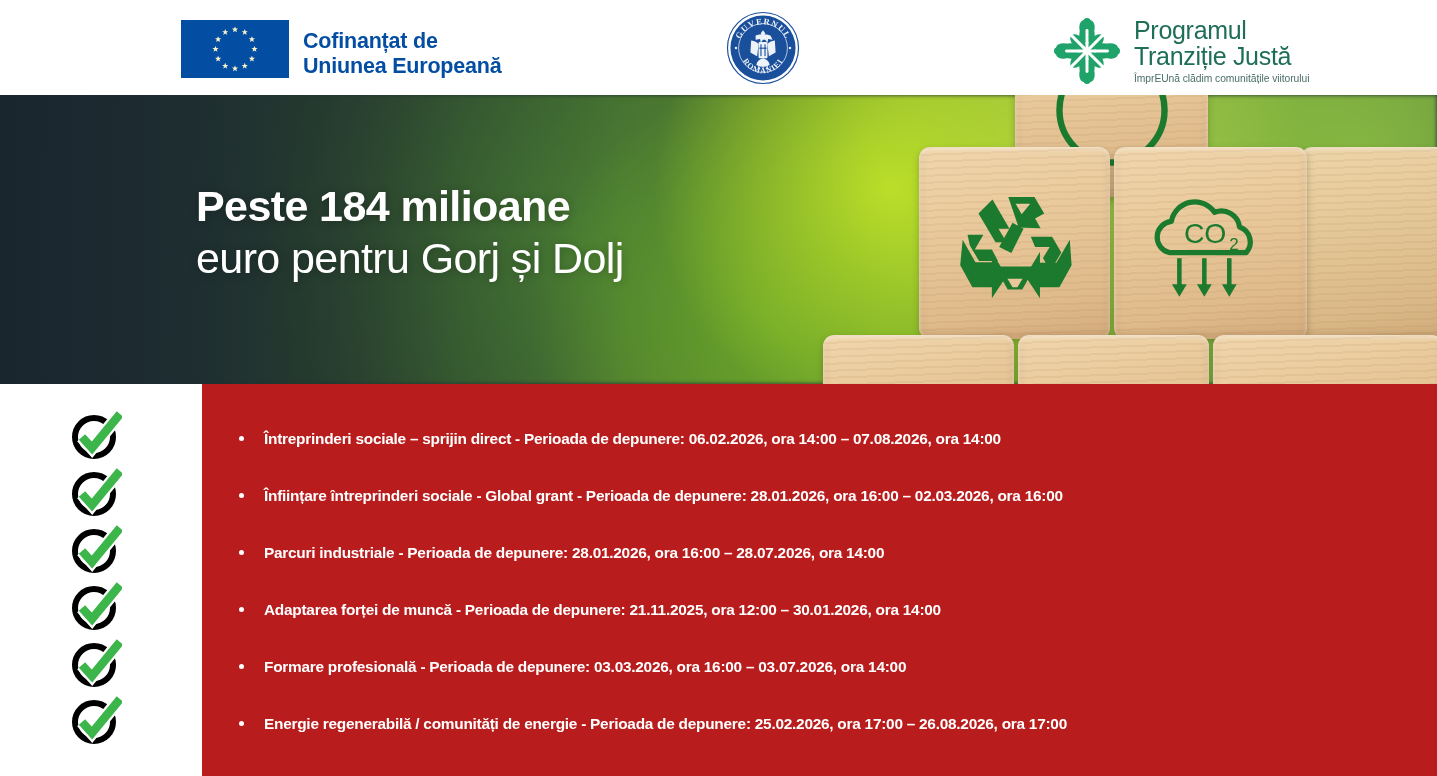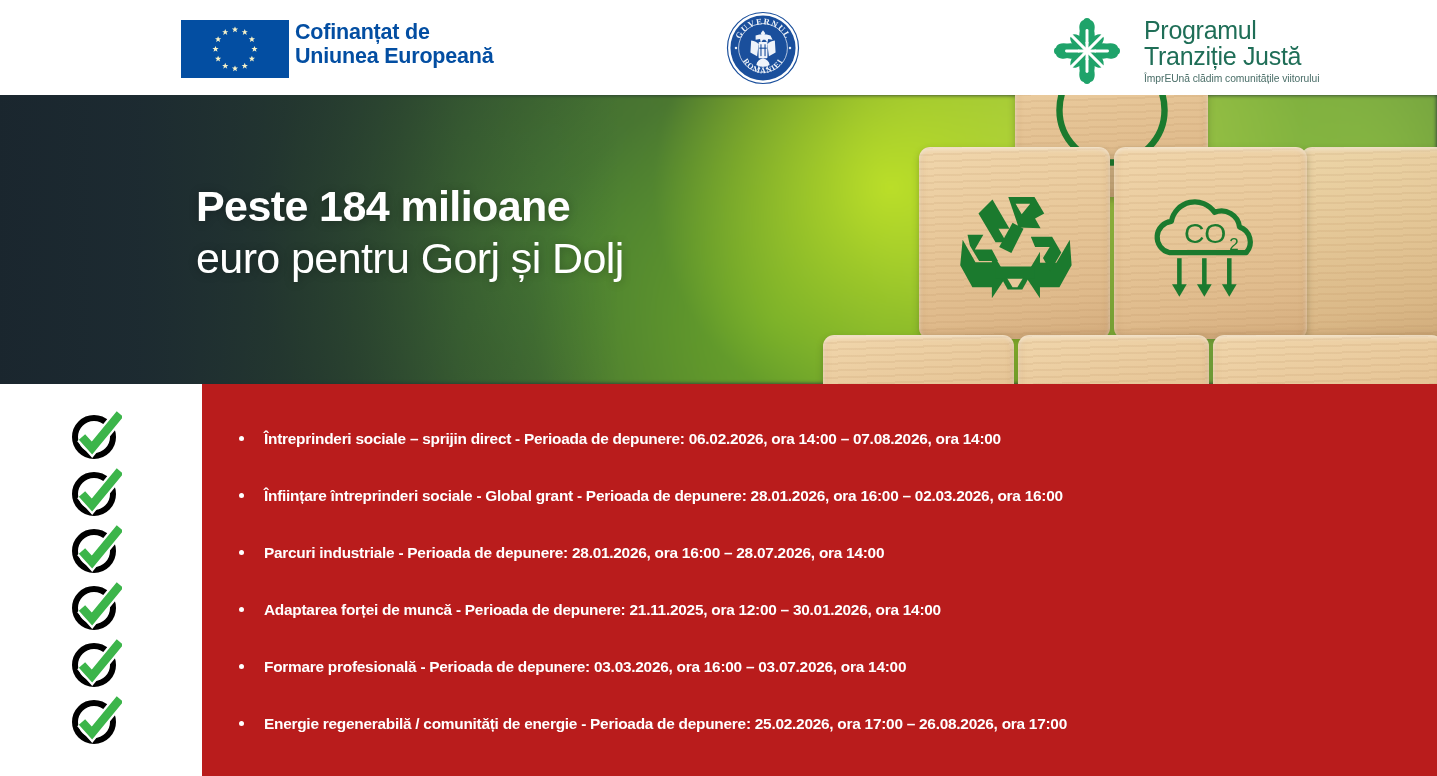--- a/index.html
+++ b/index.html
@@ -26,22 +26,22 @@
     left: 0; top: 0;
     width: 1437px; height: 95px;
     background: #ffffff;
   }
 
   
   #eu-logo {
     position: absolute;
     left: 181px; top: 20px;
     display: flex;
-    align-items: flex-start;
-    gap: 6px;
+    align-items: flex-end;
+    gap: 14px;
   }
   #eu-flag {
     position: relative;
     width: 108px; height: 58px;
     background: #034ea2;
     flex: none;
   }
   #eu-stars { position: absolute; left: 0; top: 0; width: 108px; height: 58px; }
   #eu-text {
     color: #034ea2;
@@ -58,21 +58,21 @@
     left: 726px; top: 11px;
     width: 74px; height: 74px;
   }
 
   
   #ptj-logo {
     position: absolute;
     left: 1050px; top: 14px;
     display: flex;
     align-items: flex-start;
-    gap: 20px;
+    gap: 10px;
   }
   #ptj-mark { width: 74px; height: 66px; flex: none; margin-top: 4px; }
   #ptj-words { padding-top: 3px; }
   #ptj-title {
     color: #1f6e57;
     font-size: 25px;
     line-height: 1.04;
     letter-spacing: -0.3px;
     white-space: nowrap;
   }

